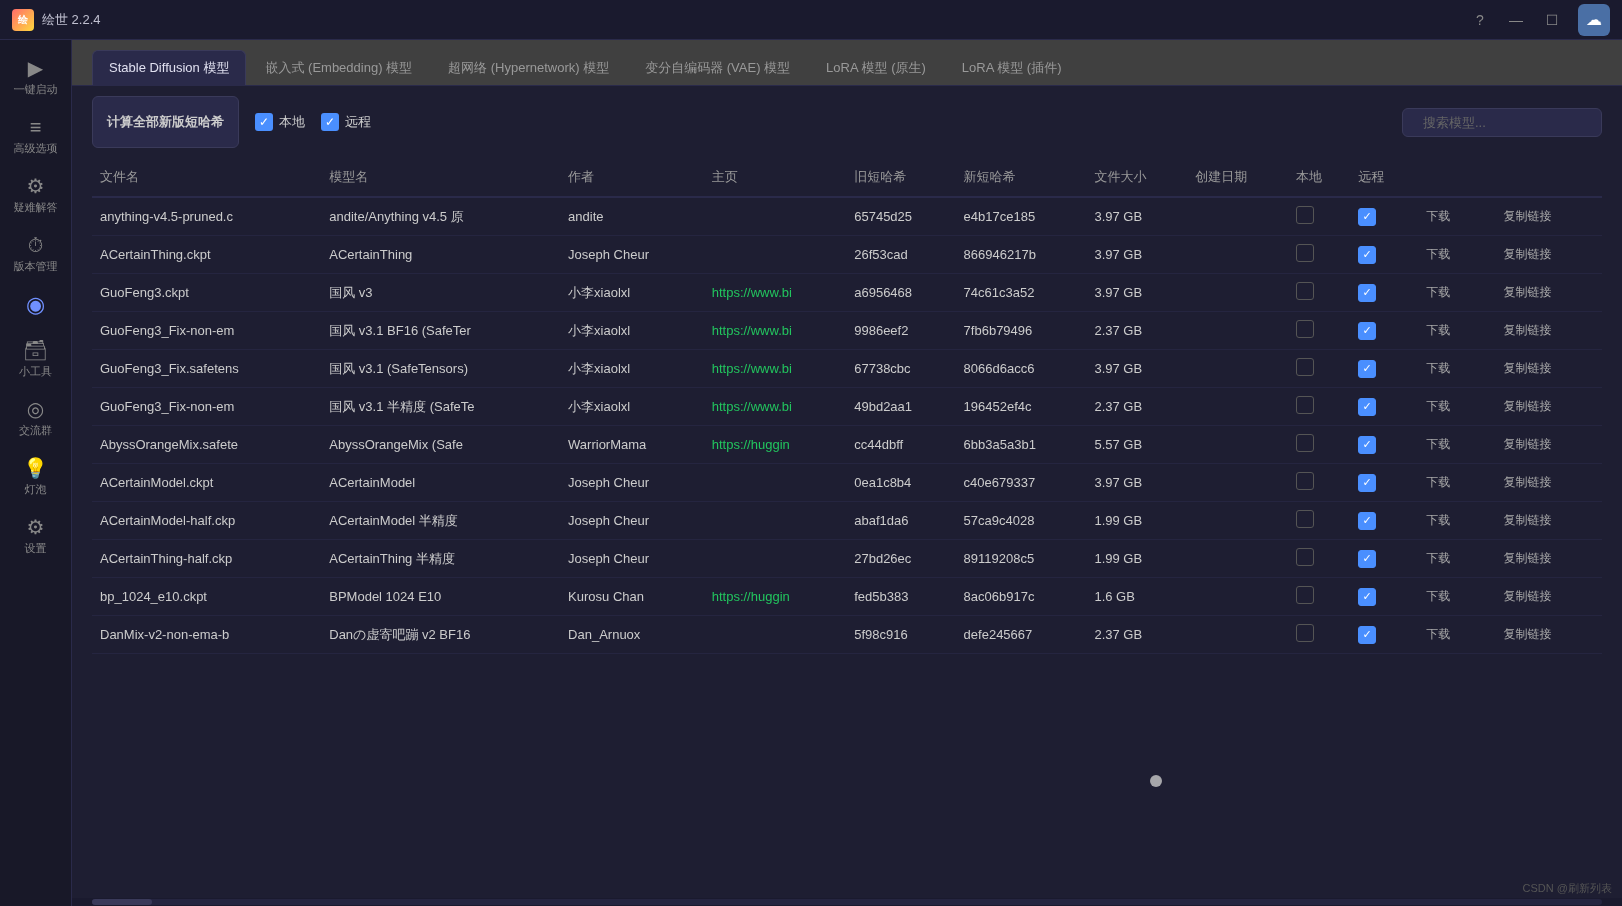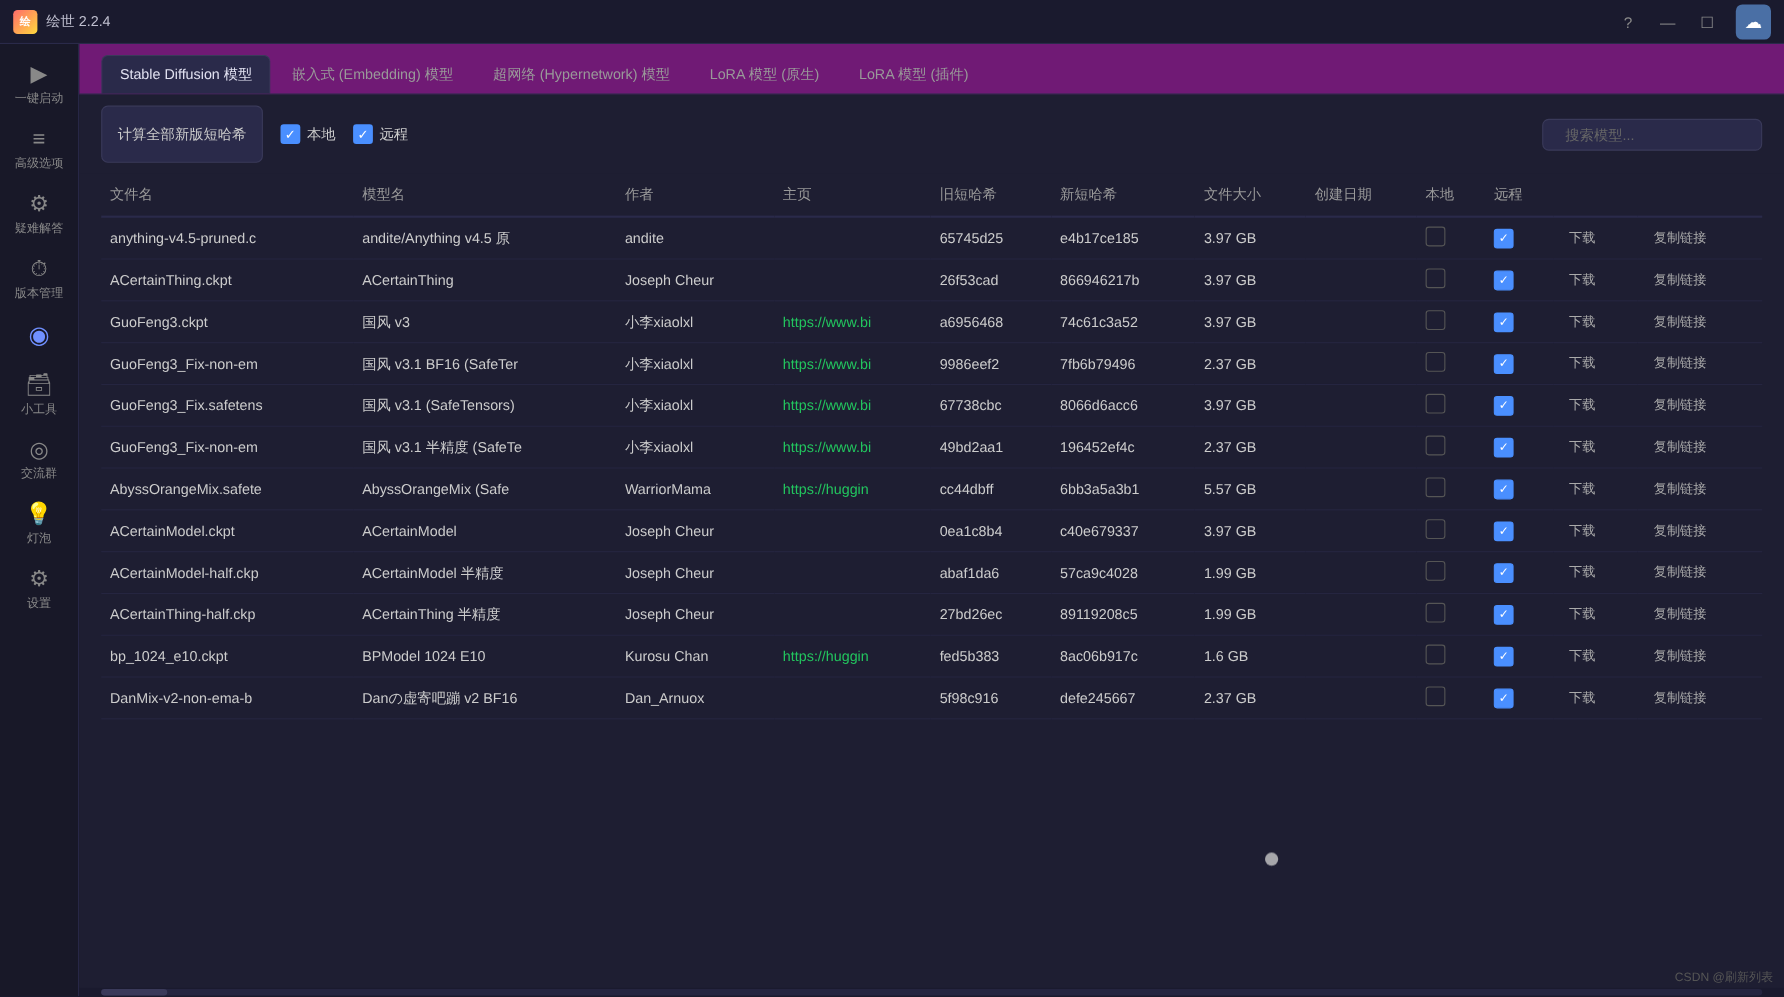--- a/index.html
+++ b/index.html
@@ -140,21 +140,21 @@
       font-size: 13px;
       padding: 4px 8px;
       border-radius: 4px;
     }
     .header-btn .btn-icon { font-size: 16px; }
     
     .tabs-row {
       display: flex;
       padding: 10px 20px 0;
       border-bottom: 1px solid #2a2a4a;
-      background: #701a75;
+      background: #404040;
       flex-shrink: 0;
       gap: 2px;
     }
     .tab {
       padding: 8px 16px;
       cursor: pointer;
       color: #999;
       border-radius: 6px 6px 0 0;
       font-size: 13px;
       border: 1px solid transparent;
@@ -175,20 +175,21 @@
       flex-shrink: 0;
     }
     .calc-btn {
       background: #2a2a4a;
       border: 1px solid #3a3a5a;
       color: #ccc;
       padding: 16px 14px;
       border-radius: 6px;
       cursor: pointer;
       font-size: 13px;
+      font-weight: bold;
     }
     .checkbox-group {
       display: flex;
       align-items: center;
       gap: 6px;
       color: #ccc;
     }
     .checkbox-blue {
       width: 18px;
       height: 18px;
@@ -382,20 +383,23 @@
 
     <div class="tabs-row">
       <div class="tab active">
         <span>Stable Diffusion 模型</span>
       </div>
       <div class="tab">
         <span>嵌入式 (Embedding) 模型</span>
       </div>
       <div class="tab">
         <span>超网络 (Hypernetwork) 模型</span>
+      </div>
+      <div class="tab">
+        <span>变分自编码器 (VAE) 模型</span>
       </div>
       <div class="tab">
         <span>LoRA 模型 (原生)</span>
       </div>
       <div class="tab">
         <span>LoRA 模型 (插件)</span>
       </div>
     </div>
 
     <div class="toolbar">

